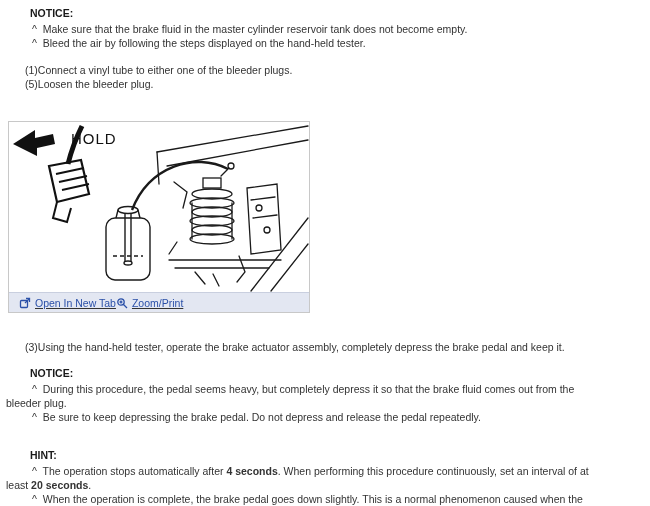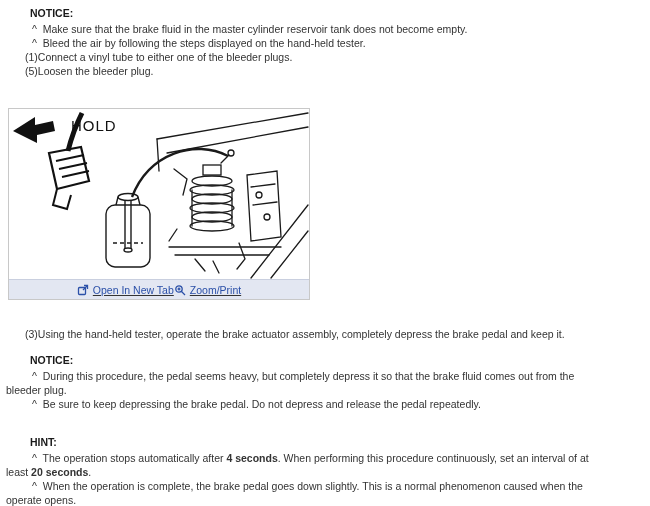--- a/index.html
+++ b/index.html
@@ -1,25 +1,25 @@
 <!DOCTYPE html>
 <html><head>
 <meta charset="utf-8">
 <style>
   * { margin:0; padding:0; box-sizing:border-box; }
   html, body { width:650px; height:506px; background:#ffffff; overflow:hidden; }
   body { font-family:"Liberation Sans", sans-serif; font-size:10.5px; color:#333; }
   .page { padding:6px 8px 0 6px; width:608px; }
   .block-title { font-weight:bold; color:#1a1a1a; margin-left:24px; line-height:14px; margin-bottom:2px; }
   .caret-line { text-indent:26px; line-height:14px; white-space:pre-wrap; }
-  .steps { margin-left:19px; }
+  .steps { margin-left:19px; margin-top:13px; }
   .step-line { line-height:14px; }
   .figure { margin:30px 0 0 2px; width:302px; border:1px solid #c8c8c8; background:#fff;text-decoration:underline; }
   .fig-canvas { width:300px; height:170px; display:block; background:#fff; overflow:hidden; }
-  .fig-footer { height:20px; background:#e3e7f2; border-top:1px solid #c9cfdf; display:flex; align-items:center; justify-content:center; padding:0 10px; }
+  .fig-footer { height:20px; background:#e3e7f2; border-top:1px solid #c9cfdf; display:flex; align-items:center; justify-content:flex-start; padding:0 10px; }
   .fig-link { display:flex; align-items:center; gap:4px; color:#2b50a8; font-size:10.5px; cursor:pointer; text-decoration:none; }
   .fig-link svg { display:block; }
   .step3 { margin-left:19px; margin-top:27px; }
   .notice2 { margin-top:12px; }
   .hint { margin-top:24px; }
   .b { font-weight:bold; }
 </style>
 </head>
 <body>
 

